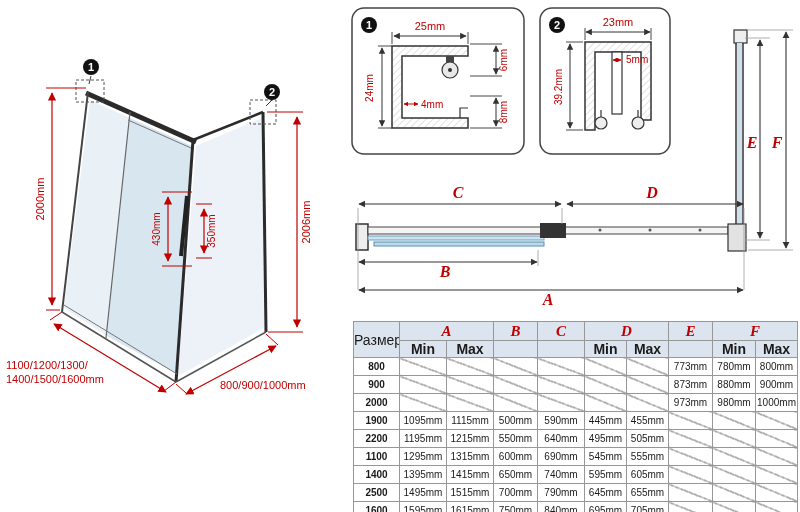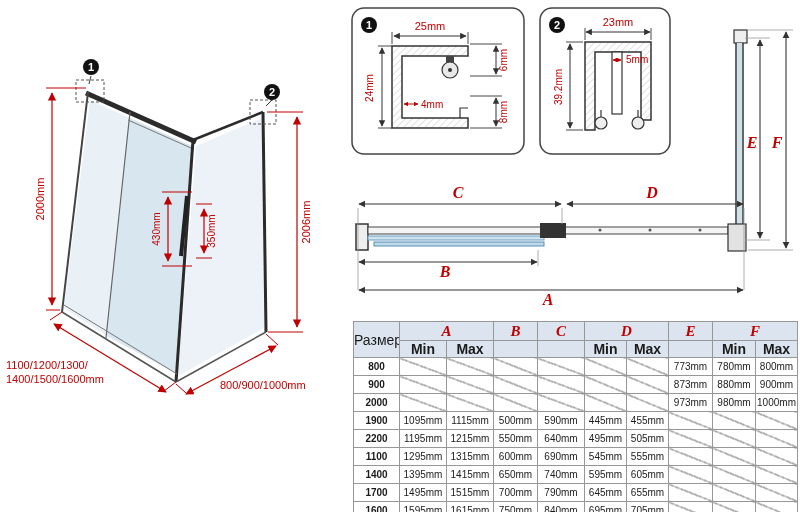--- a/index.html
+++ b/index.html
@@ -334,21 +334,21 @@
       <td>1415mm</td>
       <td>650mm</td>
       <td>740mm</td>
       <td>595mm</td>
       <td>605mm</td>
       <td class="x"></td>
       <td class="x"></td>
       <td class="x"></td>
     </tr>
     <tr>
-      <td class="size">1700</td>
+      <td class="size">2500</td>
       <td>1495mm</td>
       <td>1515mm</td>
       <td>700mm</td>
       <td>790mm</td>
       <td>645mm</td>
       <td>655mm</td>
       <td class="x"></td>
       <td class="x"></td>
       <td class="x"></td>
     </tr>

